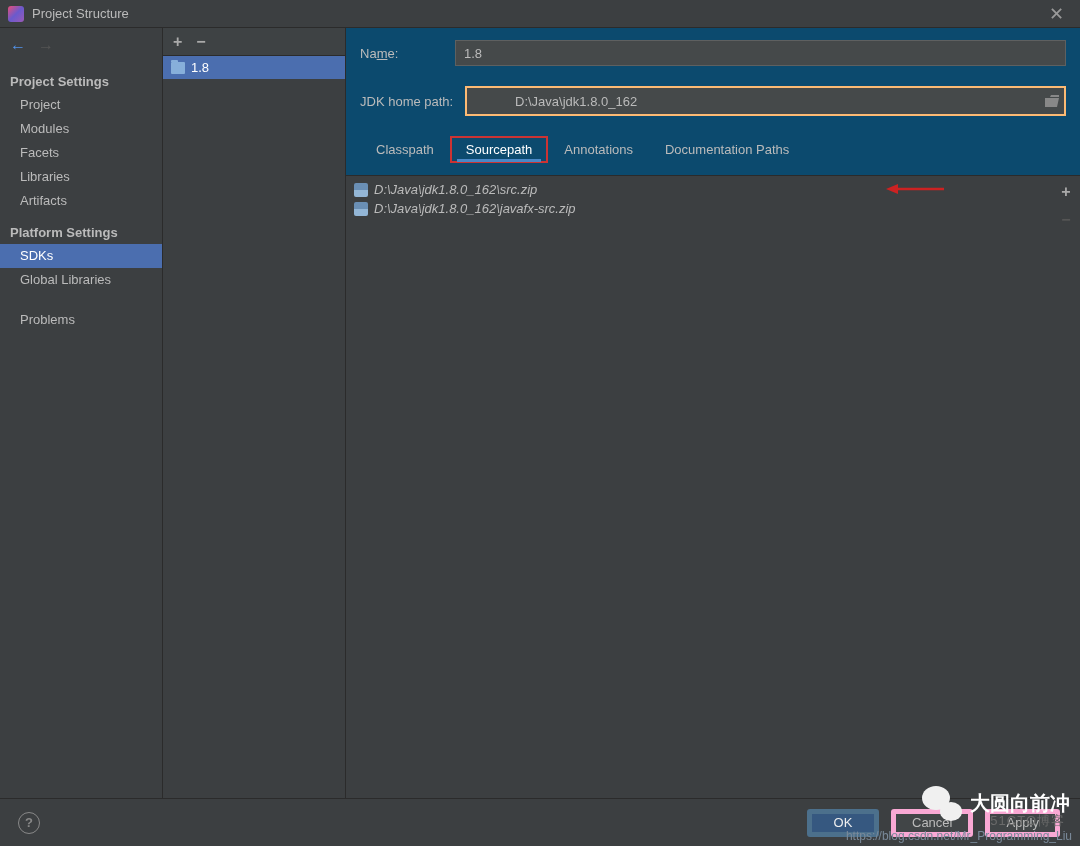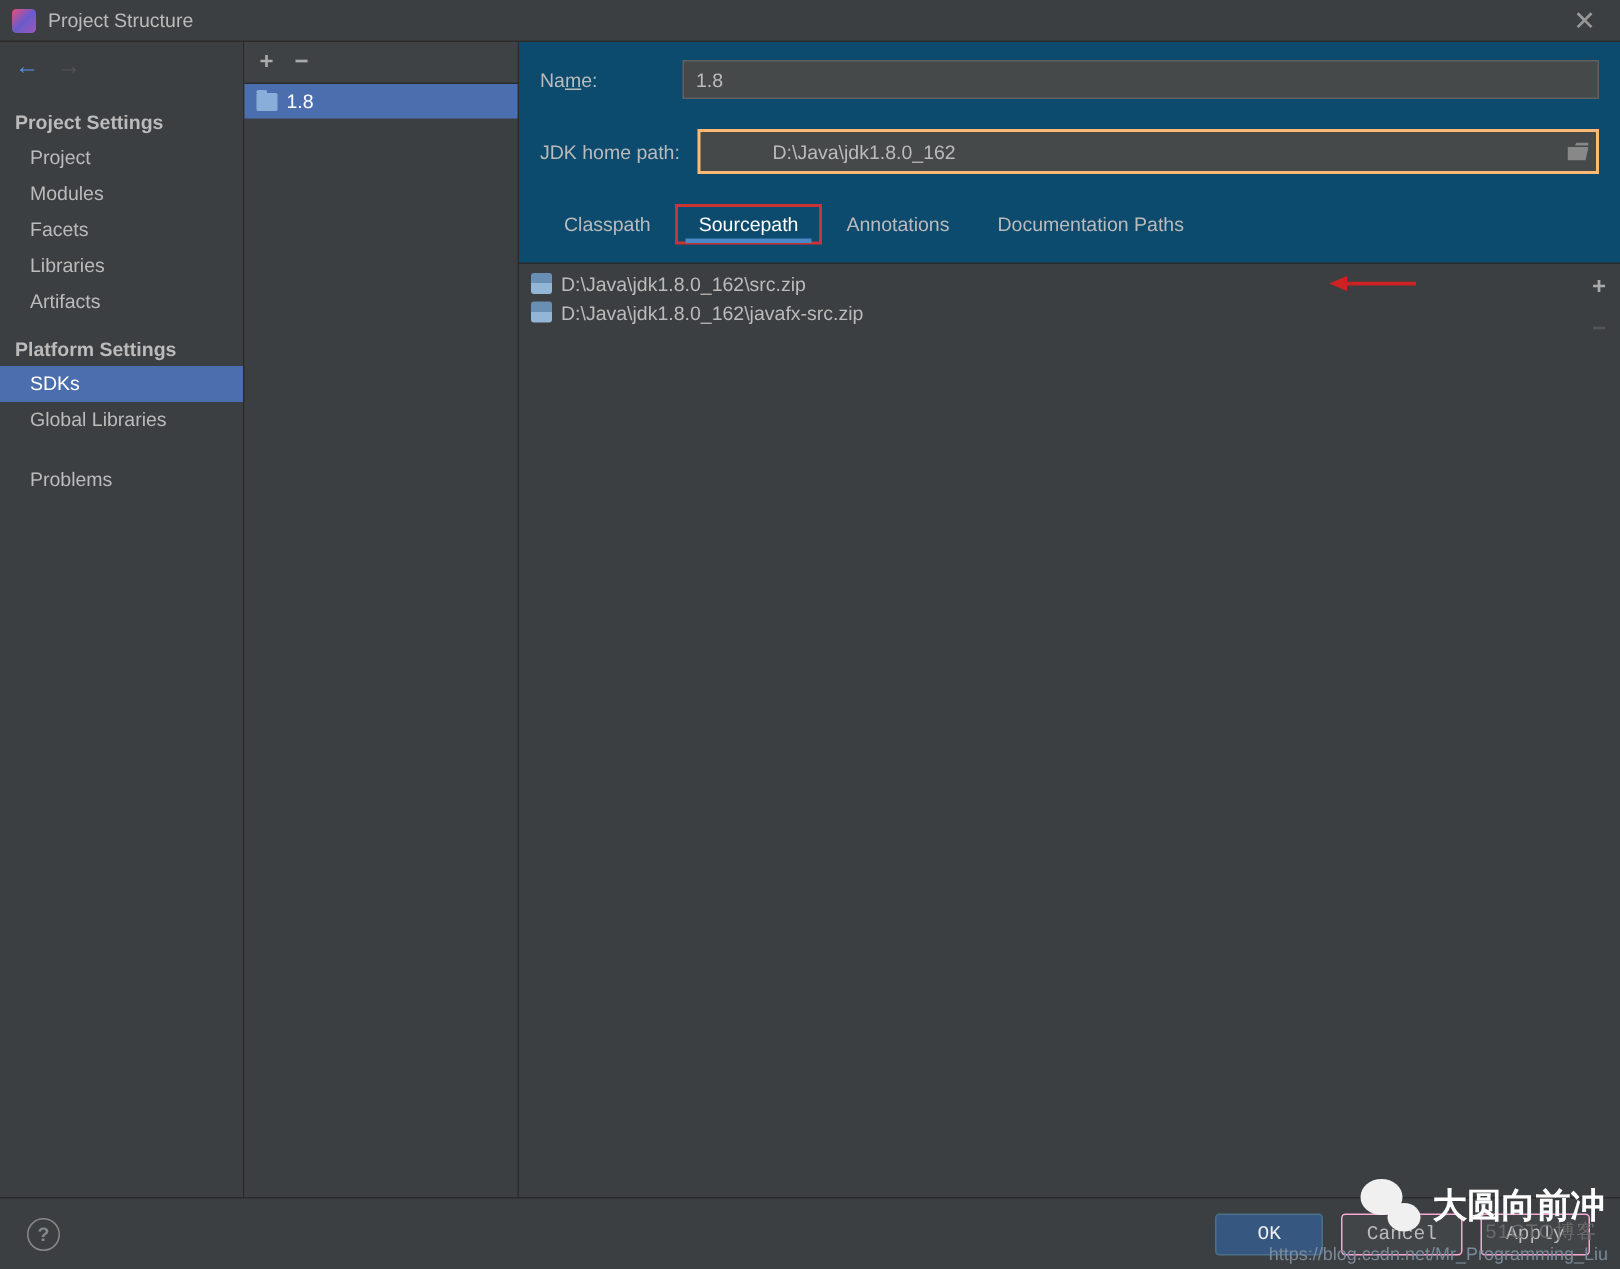--- a/index.html
+++ b/index.html
@@ -210,22 +210,24 @@
       display: flex;
       background: #3c3f41;
       position: relative;
     }
     .path-list {
       flex: 1;
       padding: 4px 0;
     }
     .path-item {
       display: flex;
+      align-items: center;
       padding: 2px 8px;
       color: #bbbbbb;
+      font-style: italic;
     }
     .archive-icon {
       width: 14px;
       height: 14px;
       background: linear-gradient(to bottom, #6a8fb5 0%, #6a8fb5 50%, #93b6d6 50%, #93b6d6 100%);
       margin-right: 6px;
       border-radius: 2px;
     }
     .side-buttons {
       width: 24px;
@@ -276,26 +278,25 @@
       display: flex;
       align-items: center;
       justify-content: center;
       cursor: pointer;
       font-weight: bold;
     }
     .dialog-btn {
       min-width: 72px;
       height: 28px;
       background: #414547;
-      border: 1px solid #f9a8d4;
+      border: 5px solid #f9a8d4;
       color: #bbbbbb;
       padding: 0 16px;
       cursor: pointer;
       border-radius: 3px;
-      font-family: Liberation Mono, monospace;
     }
     .dialog-btn.primary {
       background: #365880;
       border-color: #4c708c;
       color: #eee;
     }
     .watermark-overlay {
       position: absolute;
       bottom: 25px;
       right: 10px;
@@ -322,21 +323,21 @@
       position: absolute;
       width: 22px;
       height: 19px;
       background: #f0f0f0;
       border-radius: 50%;
       bottom: 0;
       right: 0;
     }
     .watermark-text {
       color: #ffffff;
-      font-size: 23px;
+      font-size: 20px;
       font-weight: bold;
     }
     .url-watermark {
       position: absolute;
       bottom: 3px;
       right: 8px;
       color: #7a8a9a;
       font-size: 12px;
       pointer-events: none;
     }

